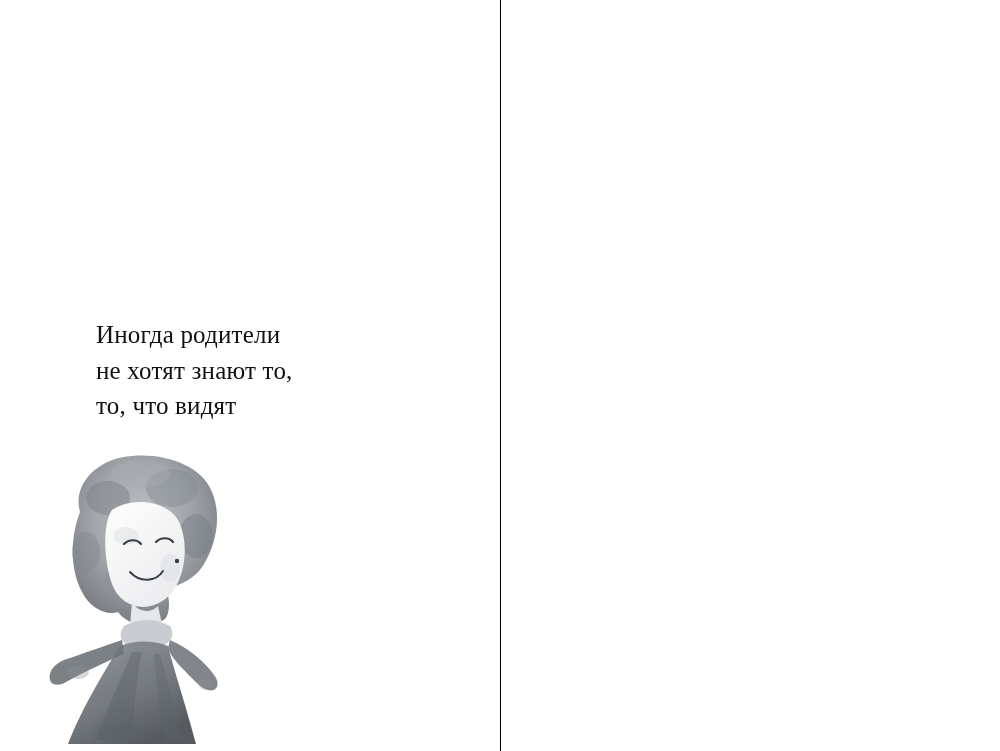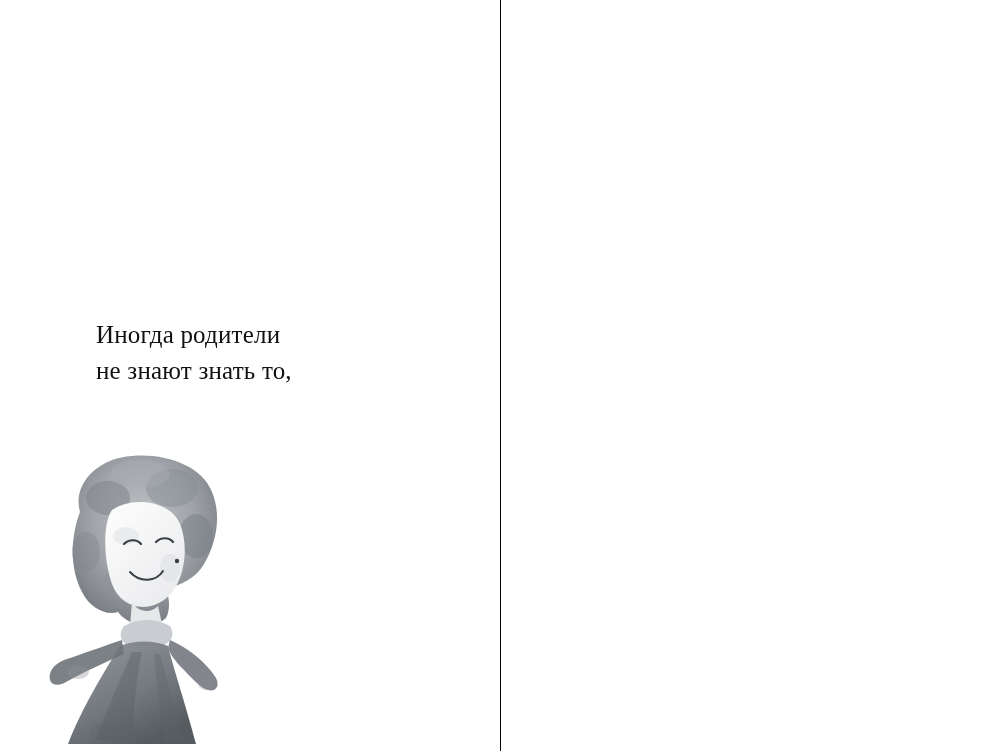--- a/index.html
+++ b/index.html
@@ -71,21 +71,22 @@
 </style>
 </head>
 <body>
 
 <div class="spread">
 
   <div class="page page-left">
 
     <div class="pull-quote">
       <div>Иногда родители</div>
-      <div>не знают знать то,</div>
+      <div>не хотят знают то,</div>
+      <div>то, что видят</div>
     </div>
 
     <div class="illustration">
       <svg width="290" height="310" viewBox="0 0 290 310" xmlns="http://www.w3.org/2000/svg">
         <defs>
           <radialGradient id="hairG" cx="48%" cy="38%" r="62%">
             <stop offset="0%" stop-color="#b9bcc0"></stop>
             <stop offset="55%" stop-color="#9a9ea4"></stop>
             <stop offset="100%" stop-color="#6f747a"></stop>
           </radialGradient>

